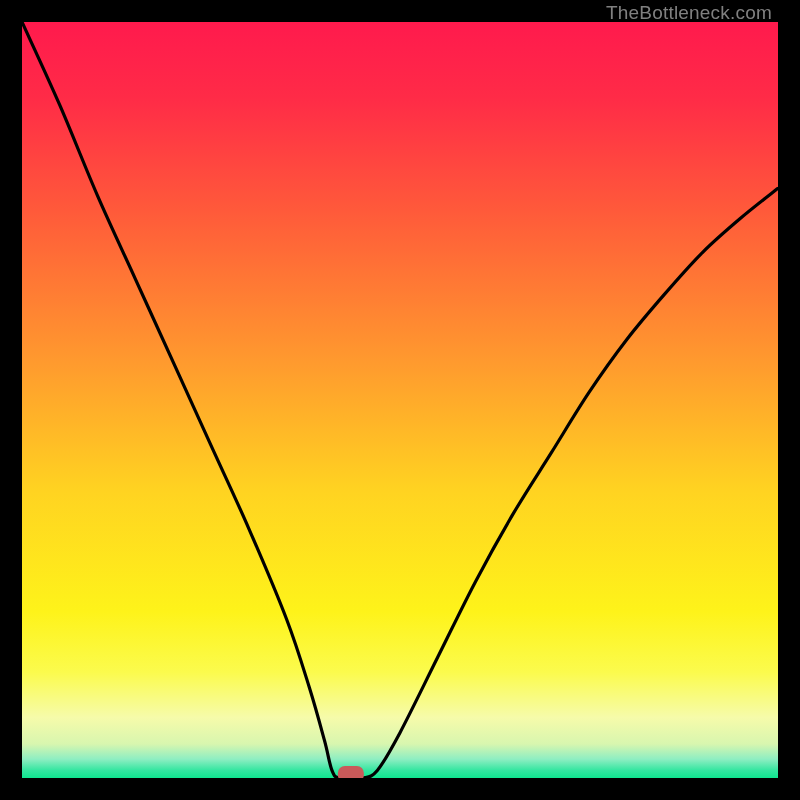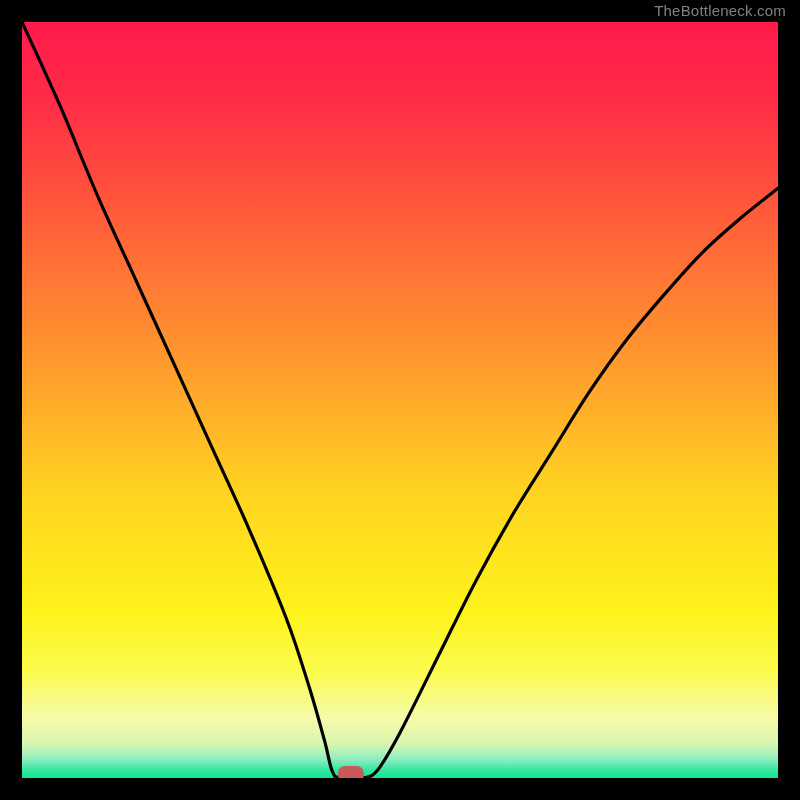--- a/index.html
+++ b/index.html
@@ -15,23 +15,23 @@
     position: absolute;
     left: 22px;
     top: 22px;
     width: 756px;
     height: 756px;
     background: #000;
   }
   .watermark {
     position: absolute;
     top: 2px;
-    right: 14px;
+    right: 28px;
     color: #808080;
-    font-size: 15px;
+    font-size: 19px;
     font-weight: 500;
     letter-spacing: 0.2px;
   }
   svg {
     display: block;
   }
 </style>
 </head>
 <body>
 

